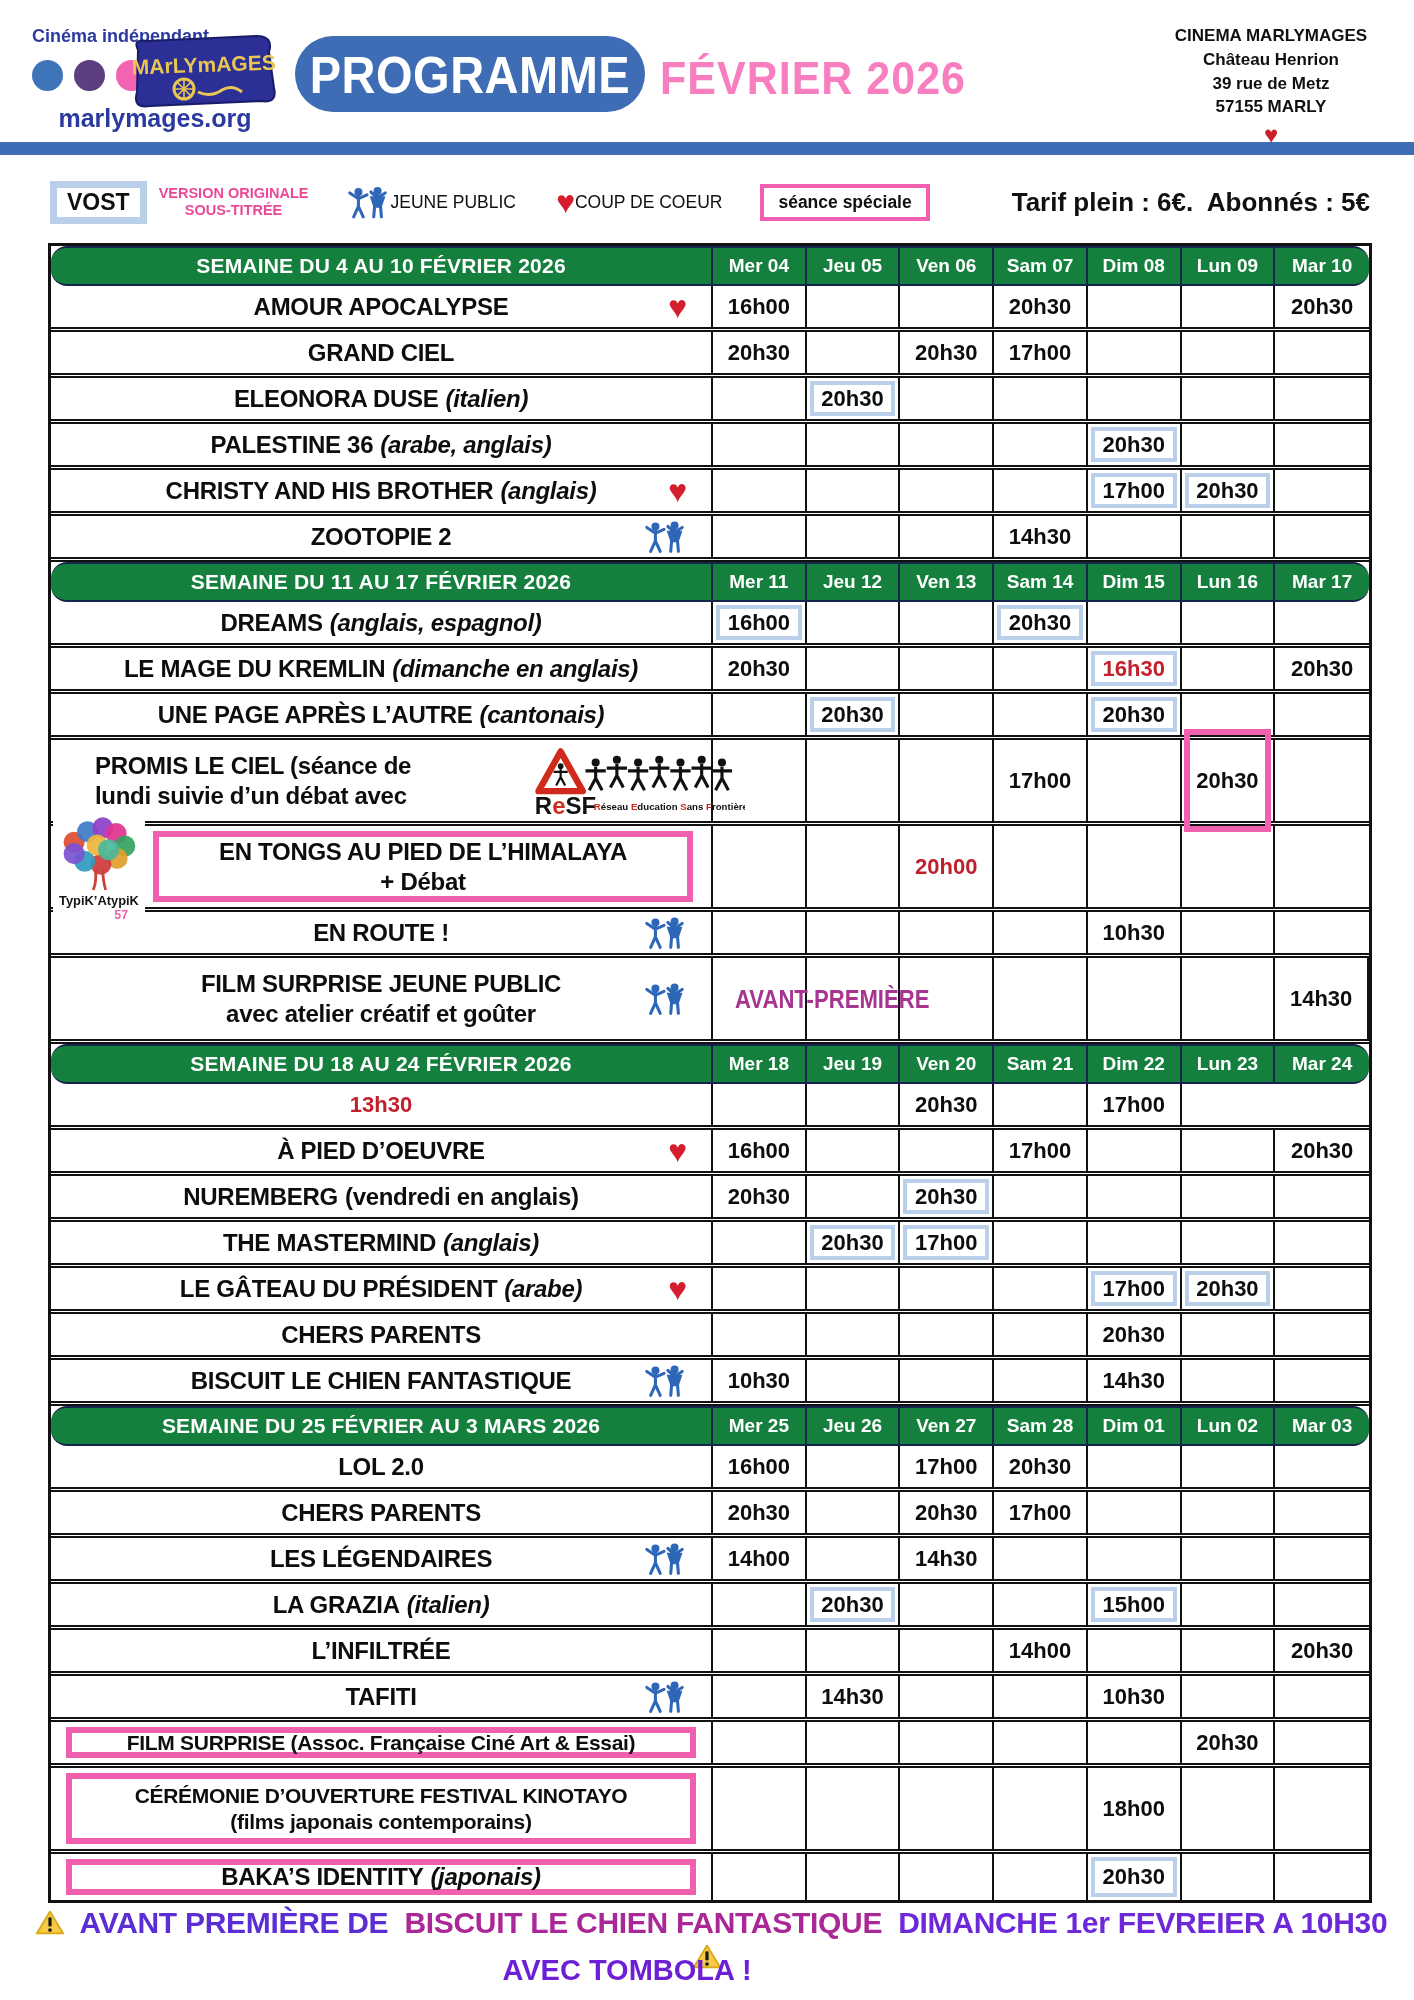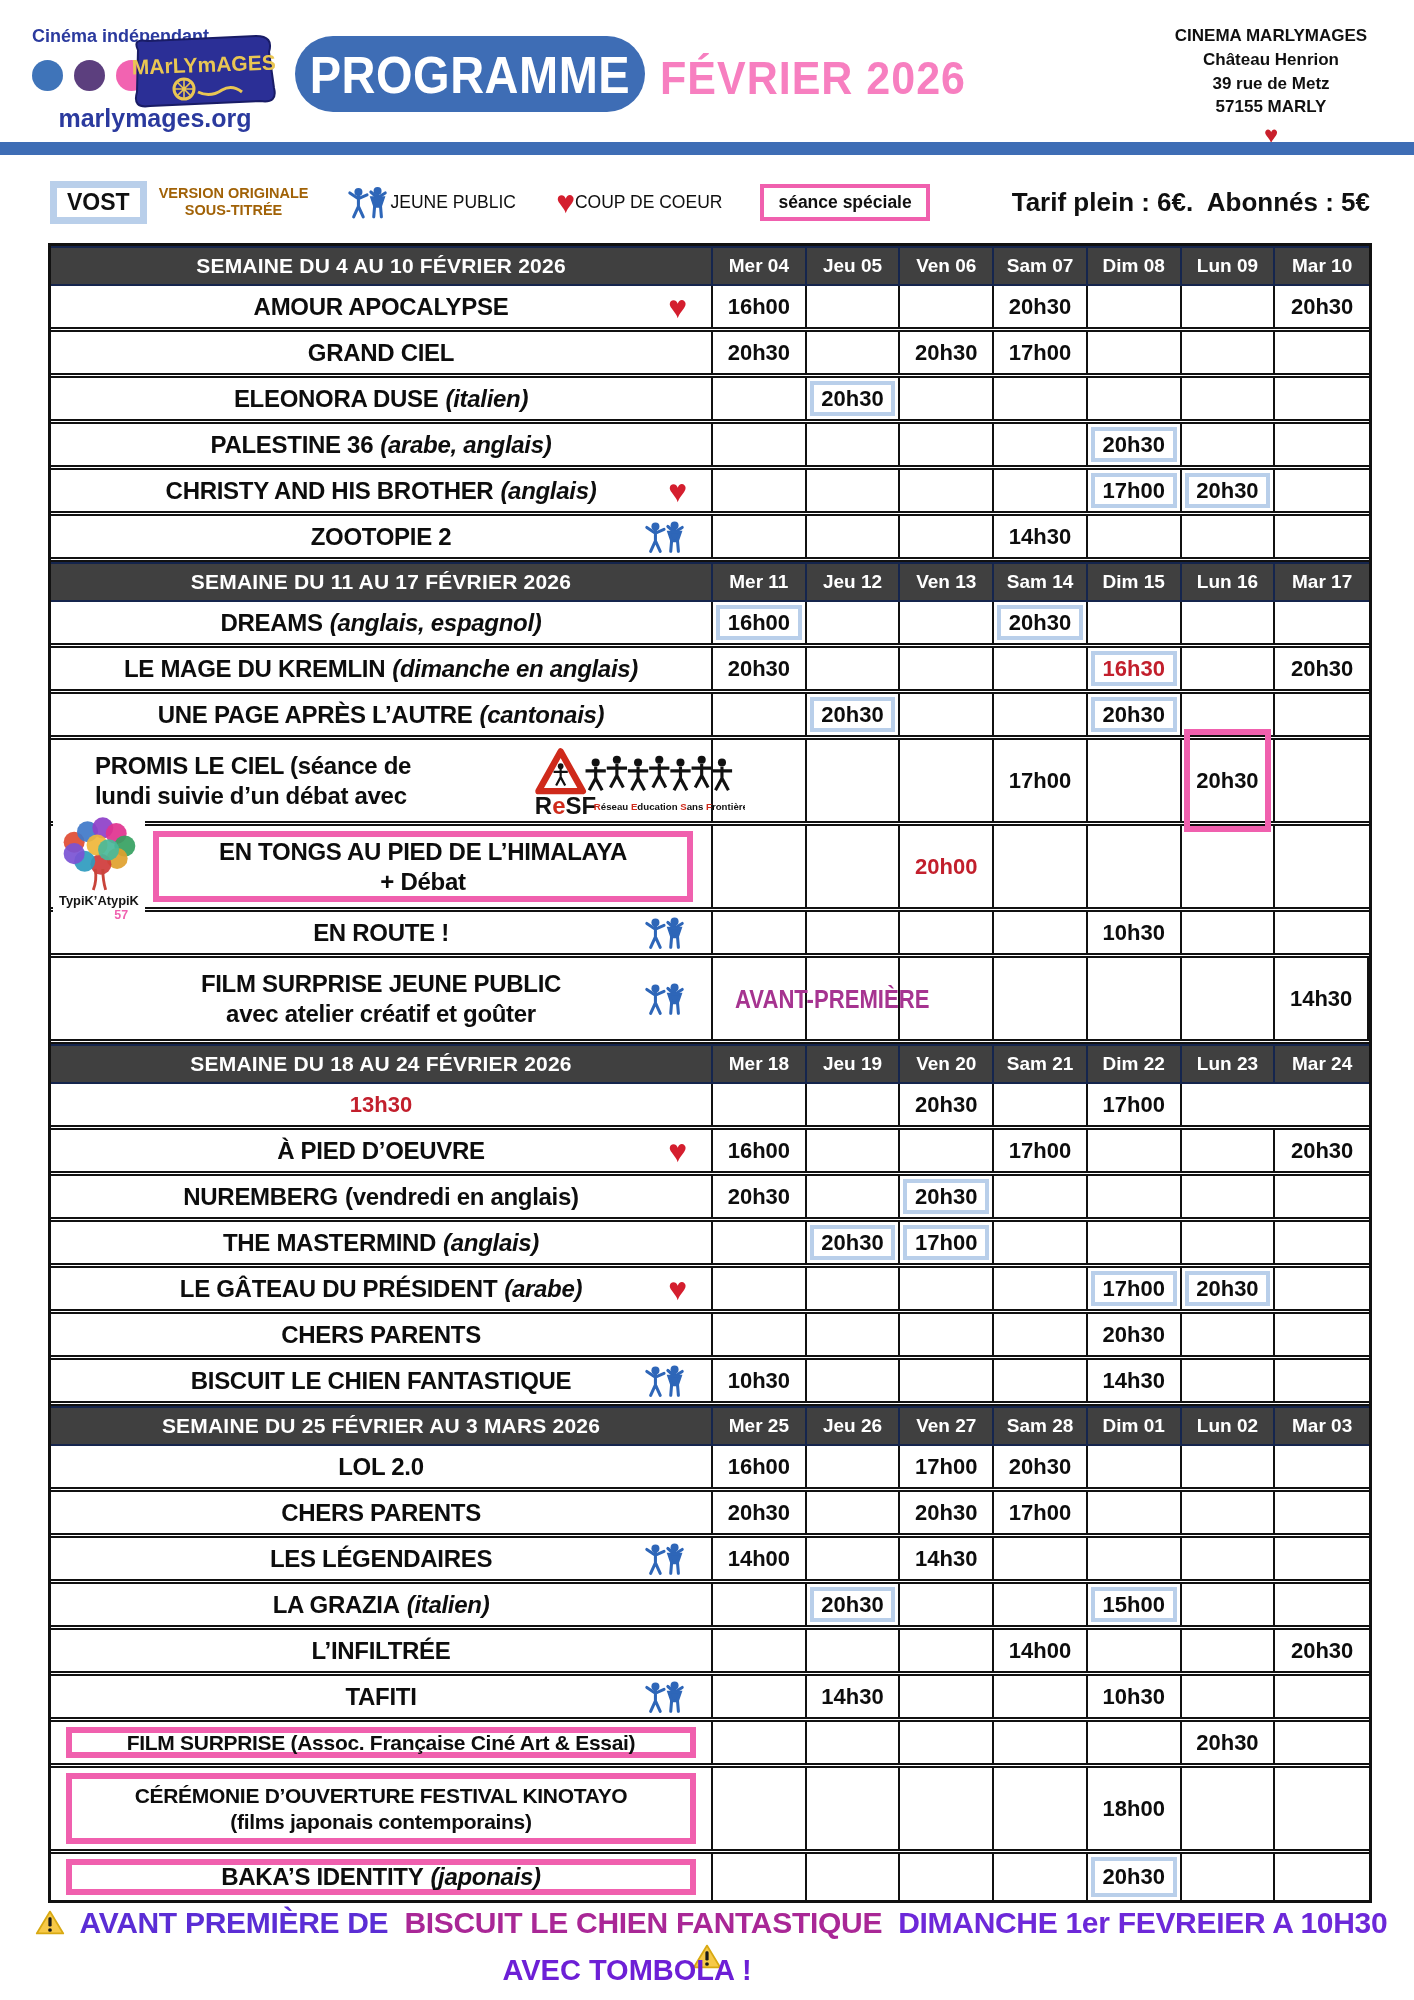--- a/index.html
+++ b/index.html
@@ -17,31 +17,31 @@
   .pill { position:absolute; left:295px; top:36px; width:350px; height:76px; background:#3e6db5; border-radius:40px; display:flex; align-items:center; justify-content:center; }
   .pill span { color:#fff; font-weight:bold; font-size:47px; letter-spacing:0.5px; transform:scaleY(1.12); }
   .month { position:absolute; left:660px; top:54px; font-size:43px; font-weight:bold; color:#f77fc0; letter-spacing:1px; transform:scaleY(1.08); }
   .address { position:absolute; left:1158px; top:24px; width:226px; text-align:center; font-size:17px; font-weight:bold; color:#101010; line-height:1.4; }
   .address .heart-glyph { display:block; color:#c9202c; font-size:24px; line-height:1; margin-top:4px; }
   .topbar { position:absolute; left:0; top:142px; width:1414px; height:13px; background:#3e6db5; }
 
   
   .legend { position:absolute; top:170px; left:50px; right:44px; height:64px; display:flex; align-items:center; }
   .vost-box { border:7px solid #b9cfea; padding:1px 10px; font-size:23px; font-weight:bold; color:#101010; }
-  .vost-desc { margin-left:12px; font-size:14.5px; font-weight:bold; text-align:center; line-height:1.2; color:#a16207; }
+  .vost-desc { margin-left:12px; font-size:14.5px; font-weight:bold; text-align:center; line-height:1.2; color:#ec4899; }
   .leg-kids { margin-left:38px; line-height:0; }
   .leg-label { font-size:17.5px; font-weight:normal; color:#101010; }
   .leg-heart { margin-left:40px; font-size:32px; color:#d41e2e; line-height:1; }
   .seance-box { margin-left:38px; border:4px solid #f060ae; padding:4px 14px; font-size:17.5px; font-weight:bold; color:#101010; }
   .tarif { margin-left:auto; font-size:26px; font-weight:bold; color:#101010; white-space:pre; }
 
   
   .table { position:absolute; left:48px; top:243px; width:1324px; border:3px solid #111; background:#fff; }
   .trow { display:grid; grid-template-columns:662px repeat(7, 1fr); position:relative; }
-  .trow.hdr { height:40px; background:#404040; border-top:2px solid #15254d; border-bottom:2px solid #15254d; }
+  .trow.hdr { height:40px; background:#15803d; border-top:2px solid #15254d; border-bottom:2px solid #15254d;border-radius:16px; }
   .trow.film { height:46px; border-bottom:5px double #111; background:#fff; }
   .trow.film.tall { height:86px; }
   .trow.film:last-child { border-bottom:none; }
   .cell { border-right:2px solid #111; position:relative; }
   .cell:last-child { border-right:none; }
   .trow.hdr .cell { border-right:2px solid #15254d; display:flex; align-items:center; justify-content:center; }
   .trow.hdr .cell:last-child { border-right:none; }
   .week-label { color:#fff; font-weight:bold; font-size:21px; letter-spacing:0.2px; }
   .day-header { color:#fff; font-weight:bold; font-size:19px; }
 

